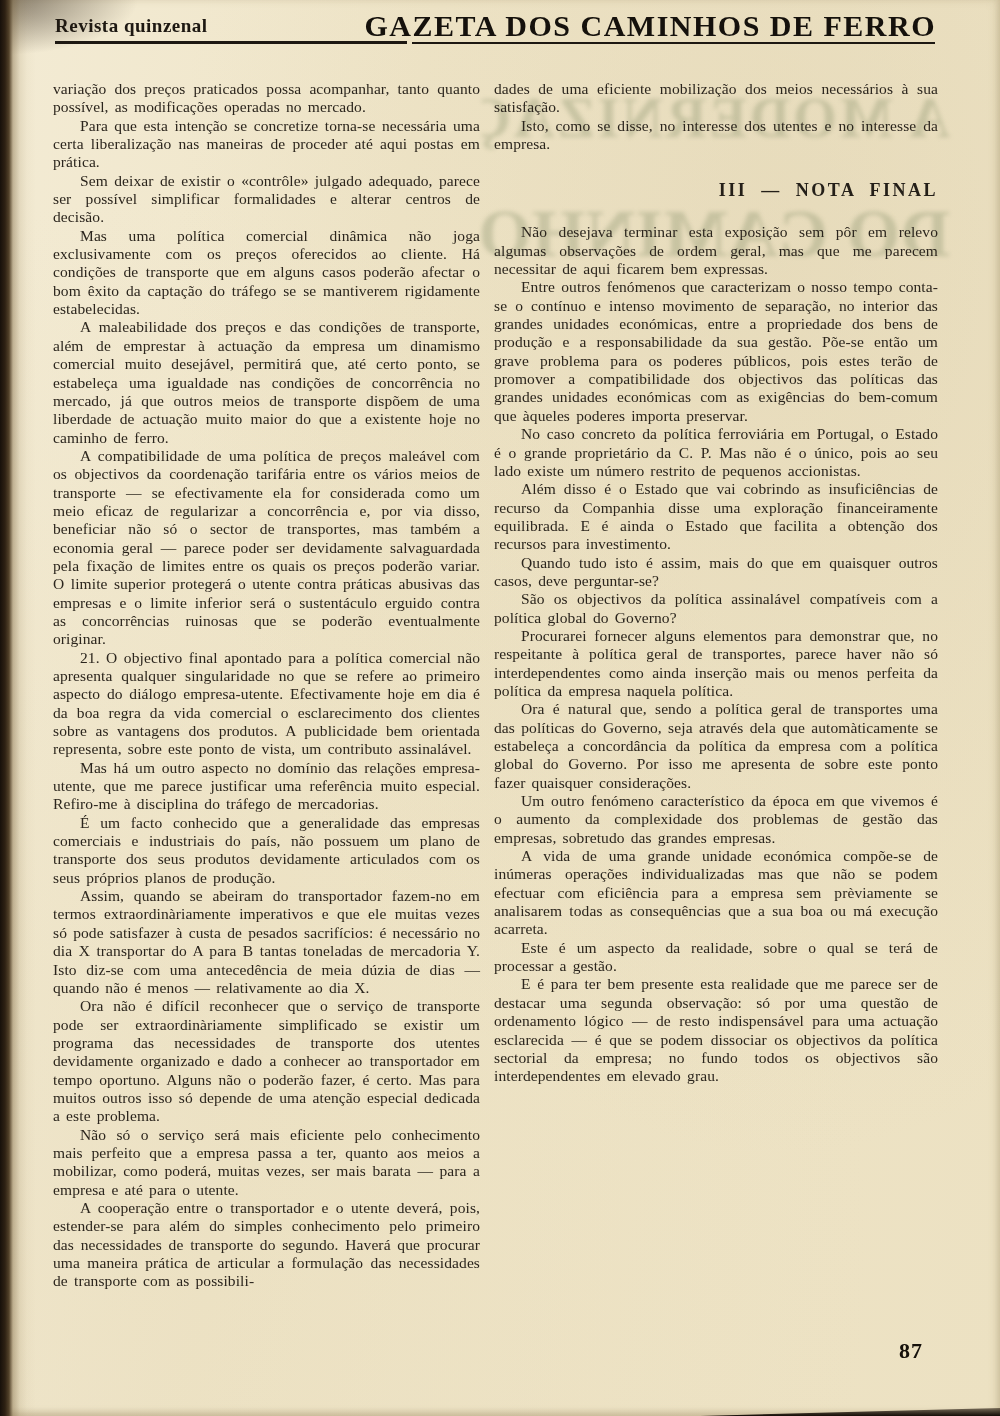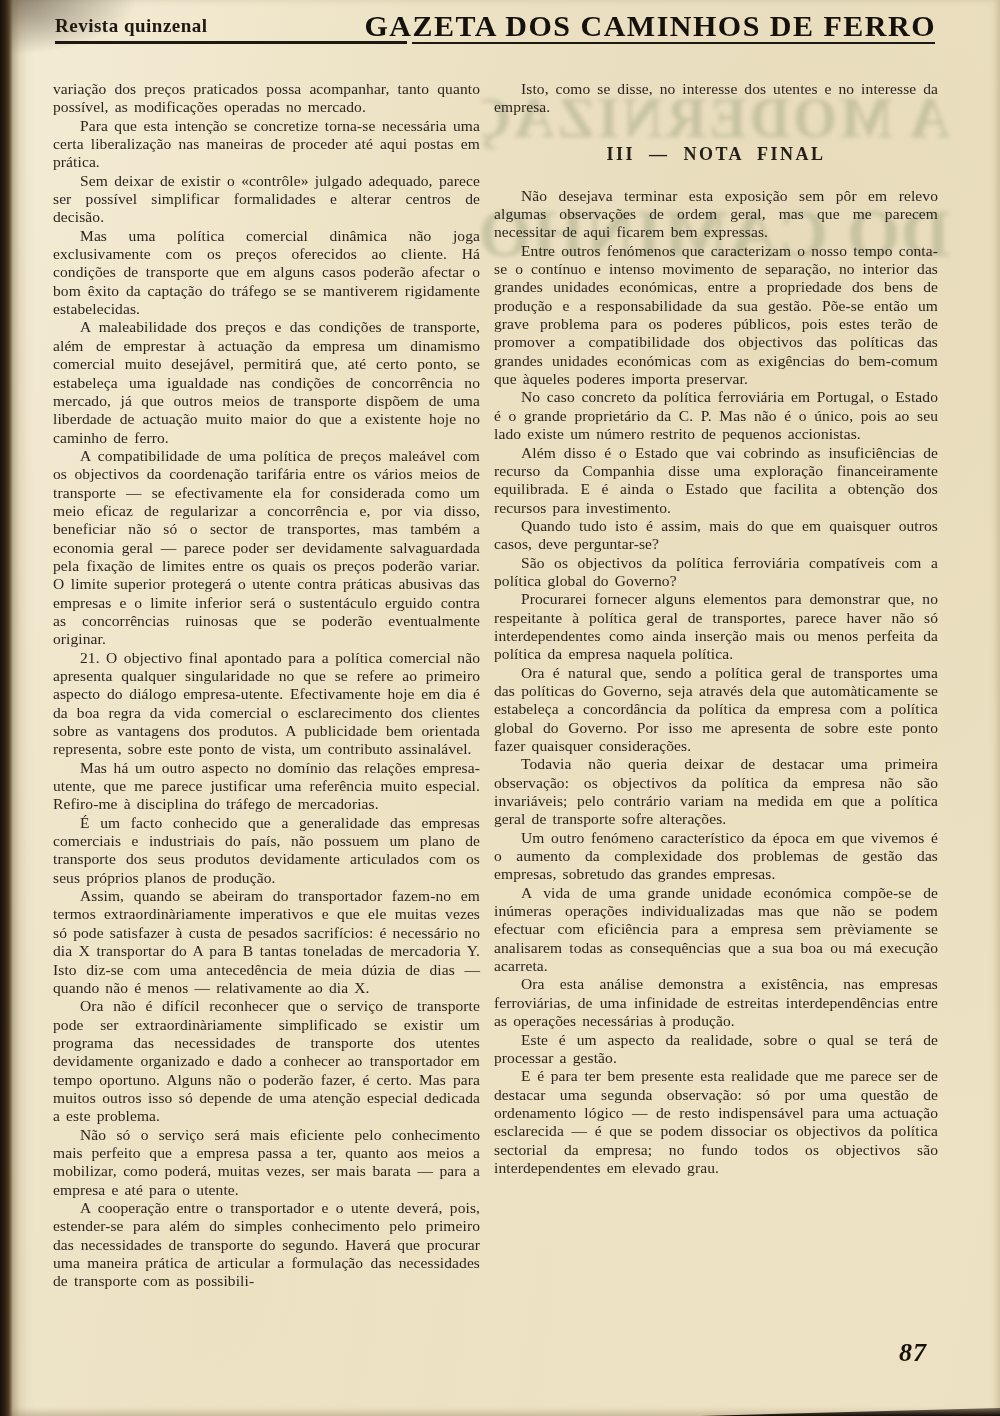--- a/index.html
+++ b/index.html
@@ -59,27 +59,27 @@
   .col{position:absolute;top:80px;z-index:2;}
   .col-left{left:53px;width:427px;}
   .col-right{left:494px;width:444px;}
   .para{
     margin:0;font-size:15.5px;line-height:18.35px;
     text-align:justify;word-spacing:.14em;letter-spacing:.1px;
     text-indent:27px;color:#2b251d;
   }
   .para.noindent{text-indent:0;}
   .section-heading{
-    margin:27px 0 22px;text-align:center;
+    margin:27px 0 22px;text-align:right;
     font-size:18px;font-weight:700;letter-spacing:2.5px;word-spacing:7px;
     color:#241f18;
   }
   .page-number{
     position:absolute;left:899px;top:1338px;z-index:3;
-    font-size:26px;font-weight:700;letter-spacing:1px;color:#16110b;font-style:italic;
+    font-size:22px;font-weight:700;letter-spacing:1px;color:#16110b;
   }
 </style>
 </head>
 <body>
 
 <div class="page">
 
   <div class="ghost">
       <p class="ghost-line">A MODERNIZAÇÃO</p>
       <p class="ghost-line">DO CAMINHO DE FER</p>
@@ -101,36 +101,35 @@
       <p class="para">Mas há um outro aspecto no domínio das relações empresa-utente, que me parece justificar uma referência muito especial. Refiro-me à disciplina do tráfego de mercadorias.</p>
       <p class="para">É um facto conhecido que a generalidade das empresas comerciais e industriais do país, não possuem um plano de transporte dos seus produtos devidamente articulados com os seus próprios planos de produção.</p>
       <p class="para">Assim, quando se abeiram do transportador fazem-no em termos extraordinàriamente imperativos e que ele muitas vezes só pode satisfazer à custa de pesados sacrifícios: é necessário no dia X transportar do A para B tantas toneladas de mercadoria Y. Isto diz-se com uma antecedência de meia dúzia de dias — quando não é menos — relativamente ao dia X.</p>
       <p class="para">Ora não é difícil reconhecer que o serviço de transporte pode ser extraordinàriamente simplificado se existir um programa das necessidades de transporte dos utentes devidamente organizado e dado a conhecer ao transportador em tempo oportuno. Alguns não o poderão fazer, é certo. Mas para muitos outros isso só depende de uma atenção especial dedicada a este problema.</p>
       <p class="para">Não só o serviço será mais eficiente pelo conhecimento mais perfeito que a empresa passa a ter, quanto aos meios a mobilizar, como poderá, muitas vezes, ser mais barata — para a empresa e até para o utente.</p>
       <p class="para">A cooperação entre o transportador e o utente deverá, pois, estender-se para além do simples conhecimento pelo primeiro das necessidades de transporte do segundo. Haverá que procurar uma maneira prática de articular a formulação das necessidades de transporte com as possibili-</p>
     </div>
 
   <div class="col col-right">
     <div>
+        <p class="para noindent">dades de uma eficiente mobilização dos meios necessários à sua satisfação.</p>
         <p class="para">Isto, como se disse, no interesse dos utentes e no interesse da empresa.</p>
       </div>
     <h2 class="section-heading">III — NOTA FINAL</h2>
     <div>
         <p class="para">Não desejava terminar esta exposição sem pôr em relevo algumas observações de ordem geral, mas que me parecem necessitar de aqui ficarem bem expressas.</p>
         <p class="para">Entre outros fenómenos que caracterizam o nosso tempo conta-se o contínuo e intenso movimento de separação, no interior das grandes unidades económicas, entre a propriedade dos bens de produção e a responsabilidade da sua gestão. Põe-se então um grave problema para os poderes públicos, pois estes terão de promover a compatibilidade dos objectivos das políticas das grandes unidades económicas com as exigências do bem-comum que àqueles poderes importa preservar.</p>
         <p class="para">No caso concreto da política ferroviária em Portugal, o Estado é o grande proprietário da C. P. Mas não é o único, pois ao seu lado existe um número restrito de pequenos accionistas.</p>
         <p class="para">Além disso é o Estado que vai cobrindo as insuficiências de recurso da Companhia disse uma exploração financeiramente equilibrada. E é ainda o Estado que facilita a obtenção dos recursos para investimento.</p>
         <p class="para">Quando tudo isto é assim, mais do que em quaisquer outros casos, deve perguntar-se?</p>
-        <p class="para">São os objectivos da política ferroviária compatíveis com a política global do Governo?</p>
+        <p class="para">São os objectivos da política assinalável compatíveis com a política global do Governo?</p>
         <p class="para">Procurarei fornecer alguns elementos para demonstrar que, no respeitante à política geral de transportes, parece haver não só interdependentes como ainda inserção mais ou menos perfeita da política da empresa naquela política.</p>
         <p class="para">Ora é natural que, sendo a política geral de transportes uma das políticas do Governo, seja através dela que automàticamente se estabeleça a concordância da política da empresa com a política global do Governo. Por isso me apresenta de sobre este ponto fazer quaisquer considerações.</p>
-        <p class="para">Todavia não queria deixar de destacar uma primeira observação: os objectivos da política da empresa não são invariáveis; pelo contrário variam na medida em que a política geral de transporte sofre alterações.</p>
         <p class="para">Um outro fenómeno característico da época em que vivemos é o aumento da complexidade dos problemas de gestão das empresas, sobretudo das grandes empresas.</p>
         <p class="para">A vida de uma grande unidade económica compõe-se de inúmeras operações individualizadas mas que não se podem efectuar com eficiência para a empresa sem prèviamente se analisarem todas as consequências que a sua boa ou má execução acarreta.</p>
-        <p class="para">Ora esta análise demonstra a existência, nas empresas ferroviárias, de uma infinidade de estreitas interdependências entre as operações necessárias à produção.</p>
         <p class="para">Este é um aspecto da realidade, sobre o qual se terá de processar a gestão.</p>
         <p class="para">E é para ter bem presente esta realidade que me parece ser de destacar uma segunda observação: só por uma questão de ordenamento lógico — de resto indispensável para uma actuação esclarecida — é que se podem dissociar os objectivos da política sectorial da empresa; no fundo todos os objectivos são interdependentes em elevado grau.</p>
       </div>
   </div>
 
   <div class="page-number">87</div>
 
   <div class="edge-left"></div>
   <div class="corner-tl"></div>
   <div class="edge-bottom-right"></div>

